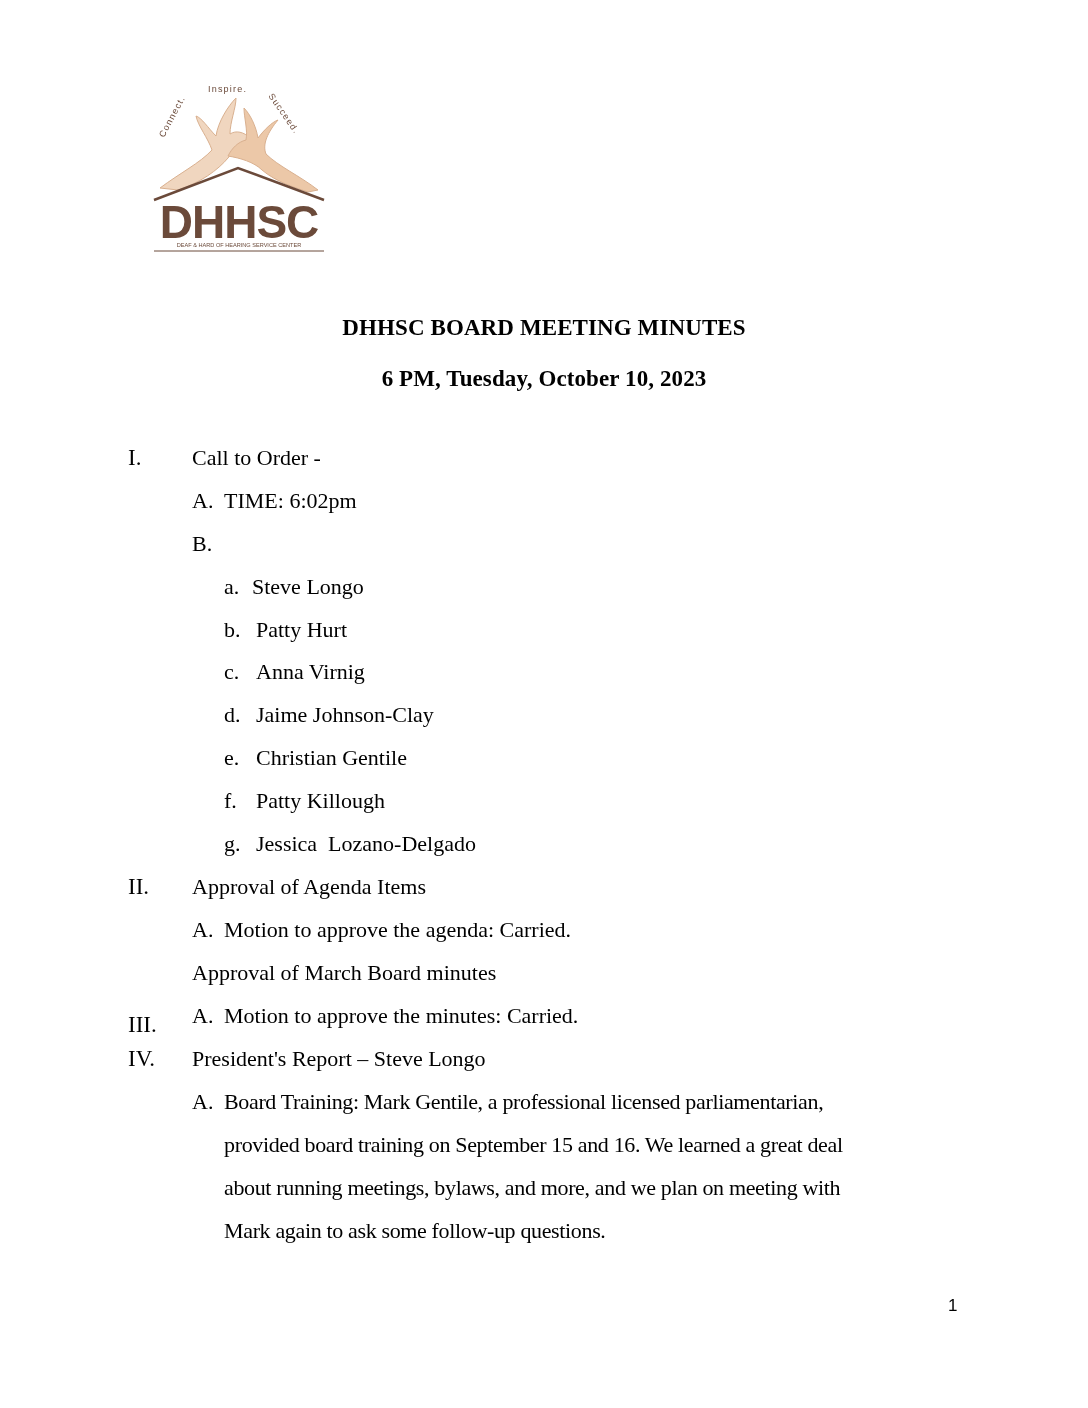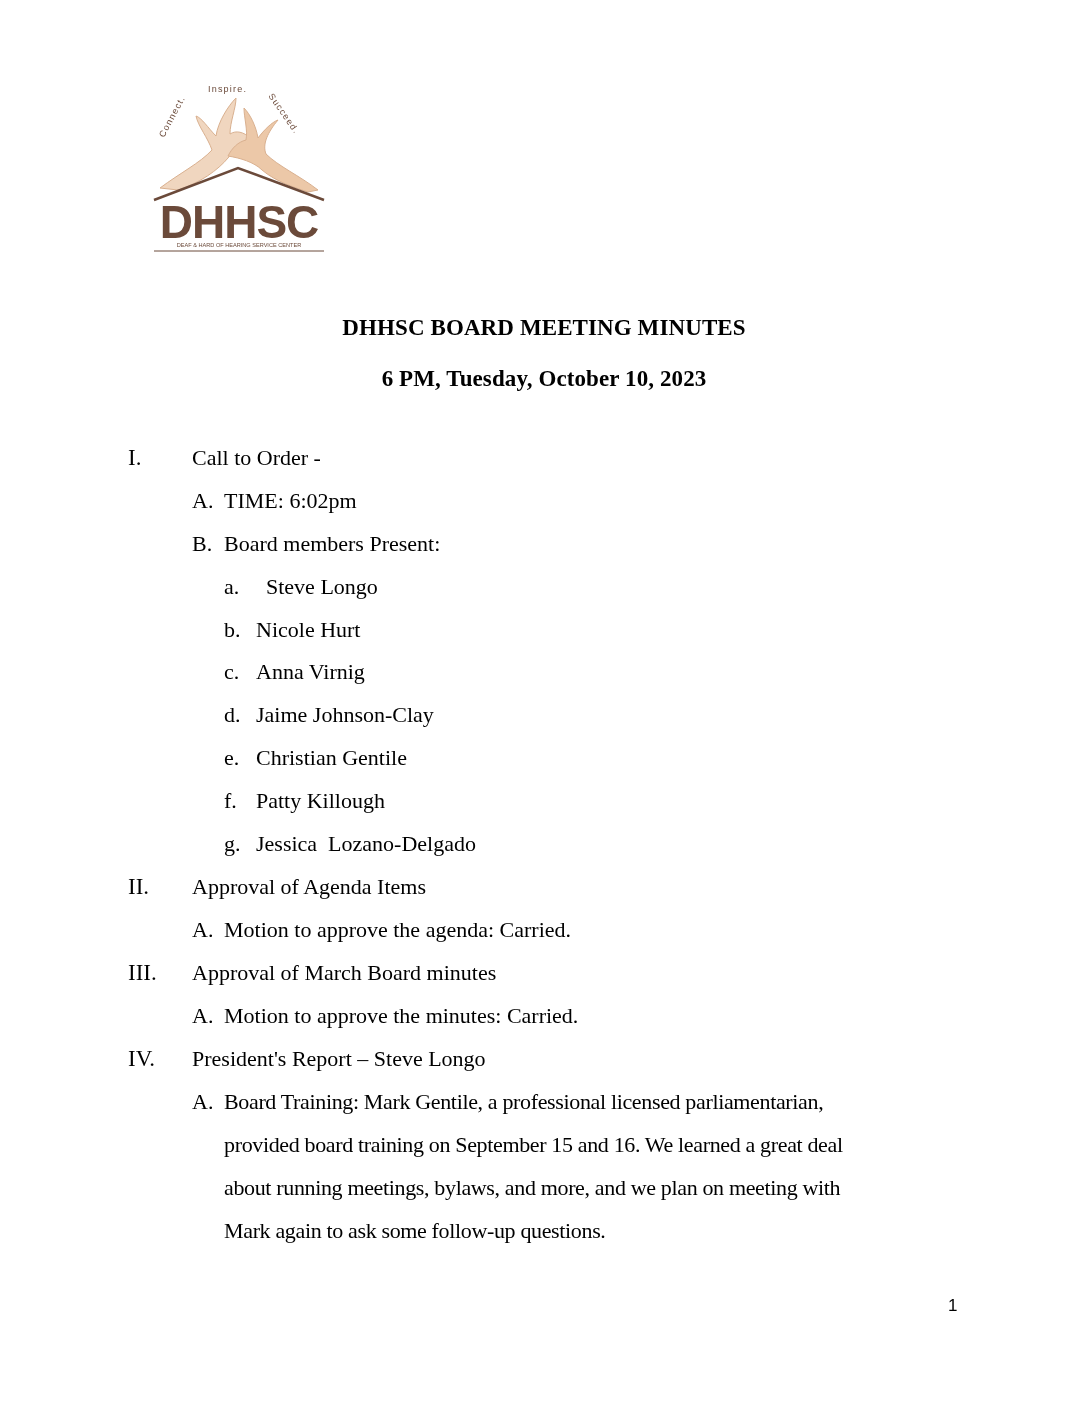--- a/index.html
+++ b/index.html
@@ -54,27 +54,26 @@
   <div class="title t1">DHHSC BOARD MEETING MINUTES</div>
   <div class="title t2">6 PM, Tuesday, October 10, 2023</div>
 
   <div class="roman" style="left:128px; top:444px;">I.</div>
   <div class="line" style="left:192px; top:444px;">Call to Order -</div>
 
   <div class="line" style="left:192px; top:487px;">A.</div>
   <div class="line" style="left:224px; top:487px;">TIME: 6:02pm</div>
 
   <div class="line" style="left:192px; top:530px;">B.</div>
-  <div class="line" style="left:224px; top:530px;">Board members Present:</div>
 
   <div class="line" style="left:224px; top:573px;">a.</div>
-  <div class="line" style="left:266px; top:573px;">Steve Longo</div>
+  <div class="line" style="left:252px; top:573px;">Steve Longo</div>
 
   <div class="line" style="left:224px; top:616px;">b.</div>
-  <div class="line" style="left:256px; top:616px;">Nicole Hurt</div>
+  <div class="line" style="left:256px; top:616px;">Patty Hurt</div>
 
   <div class="line" style="left:224px; top:658px;">c.</div>
   <div class="line" style="left:256px; top:658px;">Anna Virnig</div>
 
   <div class="line" style="left:224px; top:701px;">d.</div>
   <div class="line" style="left:256px; top:701px;">Jaime Johnson-Clay</div>
 
   <div class="line" style="left:224px; top:744px;">e.</div>
   <div class="line" style="left:256px; top:744px;">Christian Gentile</div>
 
@@ -82,21 +81,21 @@
   <div class="line" style="left:256px; top:787px;">Patty Killough</div>
 
   <div class="line" style="left:224px; top:830px;">g.</div>
   <div class="line" style="left:256px; top:830px; white-space:pre;">Jessica  Lozano-Delgado</div>
 
   <div class="roman" style="left:128px; top:873px;">II.</div>
   <div class="line" style="left:192px; top:873px;">Approval of Agenda Items</div>
   <div class="line" style="left:192px; top:916px;">A.</div>
   <div class="line" style="left:224px; top:916px;">Motion to approve the agenda: Carried.</div>
 
-  <div class="roman" style="left:128px; top:959px;">III.</div>
+  <div class="roman" style="left:128px; top:1011px;">III.</div>
   <div class="line" style="left:192px; top:959px;">Approval of March Board minutes</div>
   <div class="line" style="left:192px; top:1002px;">A.</div>
   <div class="line" style="left:224px; top:1002px;">Motion to approve the minutes: Carried.</div>
 
   <div class="roman" style="left:128px; top:1045px;">IV.</div>
   <div class="line" style="left:192px; top:1045px;">President's Report – Steve Longo</div>
   <div class="line" style="left:192px; top:1088px;">A.</div>
   <div class="line" style="left:224px; top:1088px; letter-spacing:-0.35px;">Board Training: Mark Gentile, a professional licensed parliamentarian,</div>
   <div class="line" style="left:224px; top:1131px; letter-spacing:-0.35px;text-align:center;">provided board training on September 15 and 16. We learned a great deal</div>
   <div class="line" style="left:224px; top:1174px; letter-spacing:-0.35px;">about running meetings, bylaws, and more, and we plan on meeting with</div>

